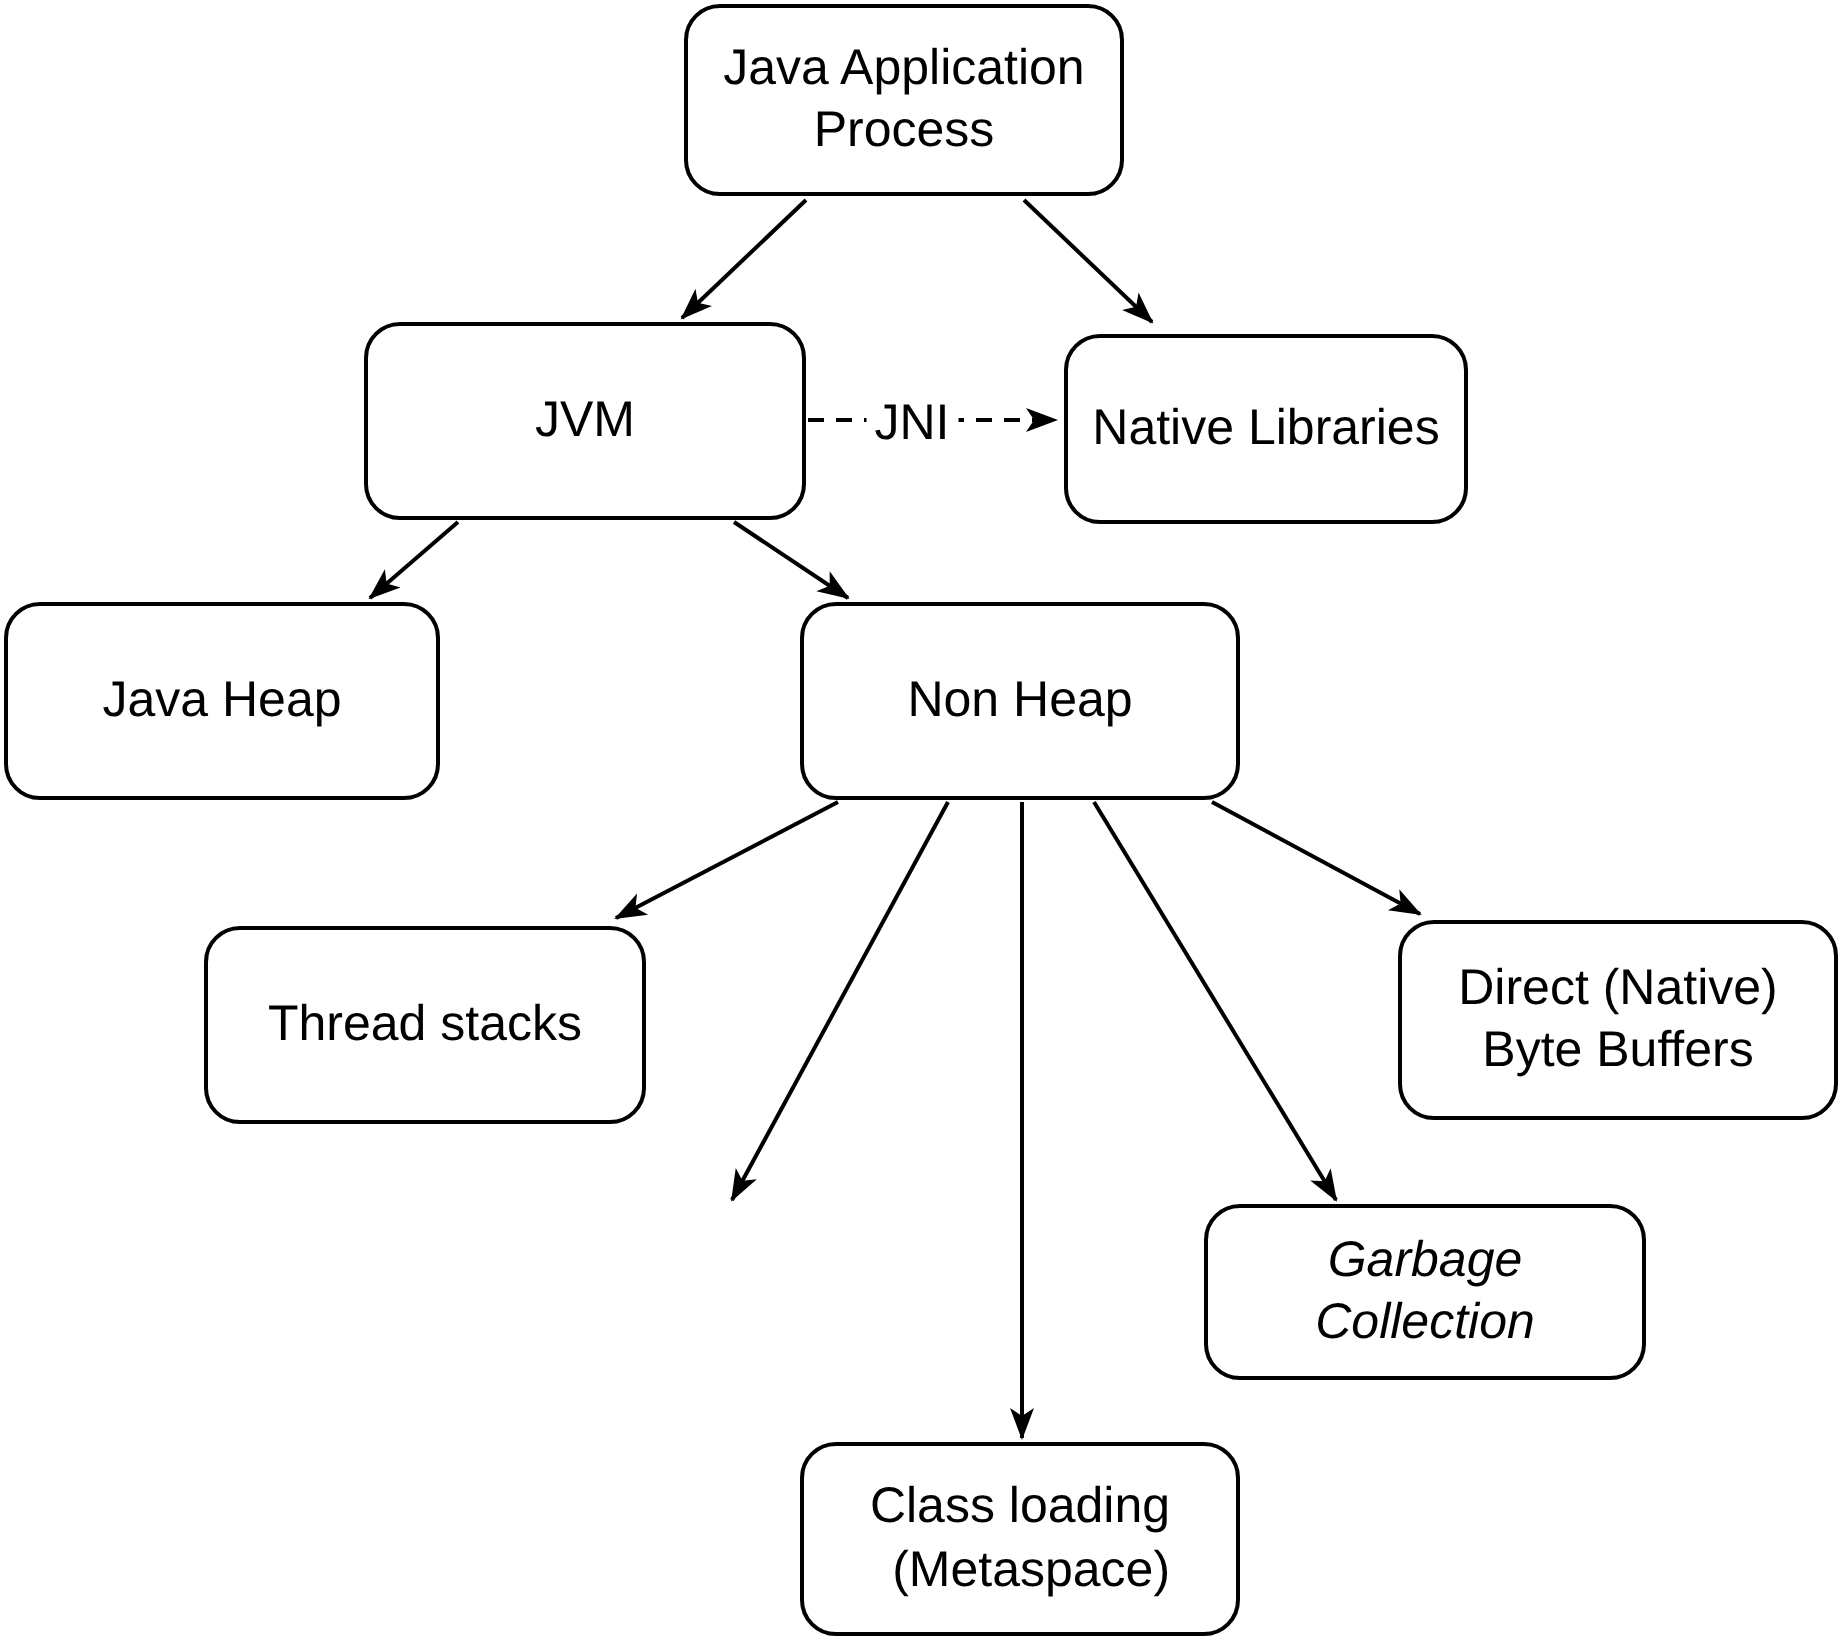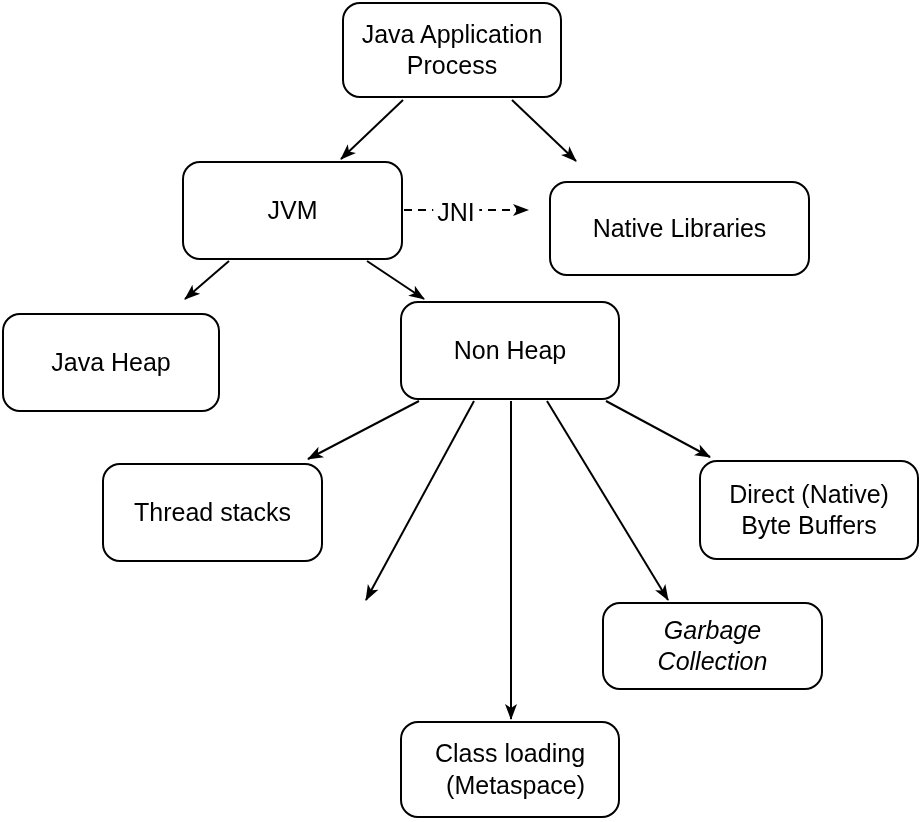--- a/index.html
+++ b/index.html
@@ -81,25 +81,25 @@
 
   <div class="node" style="left:342px; top:2px; width:220px; height:96px;">
     <span class="node-label">Java Application
 Process</span>
   </div>
 
   <div class="node" style="left:182px; top:161px; width:221px; height:99px;">
     <span class="node-label">JVM</span>
   </div>
 
-  <div class="node" style="left:532px; top:181px; width:261px; height:95px;margin-left:17px;">
+  <div class="node" style="left:532px; top:167px; width:202px; height:95px;">
     <span class="node-label">Native Libraries</span>
   </div>
 
-  <div class="node" style="left:2px; top:301px; width:218px; height:99px;margin-top:12px;">
+  <div class="node" style="left:2px; top:301px; width:218px; height:99px;">
     <span class="node-label">Java Heap</span>
   </div>
 
   <div class="node" style="left:400px; top:301px; width:220px; height:99px;">
     <span class="node-label">Non Heap</span>
   </div>
 
   <div class="node" style="left:102px; top:463px; width:221px; height:99px;">
     <span class="node-label">Thread stacks</span>
   </div>

